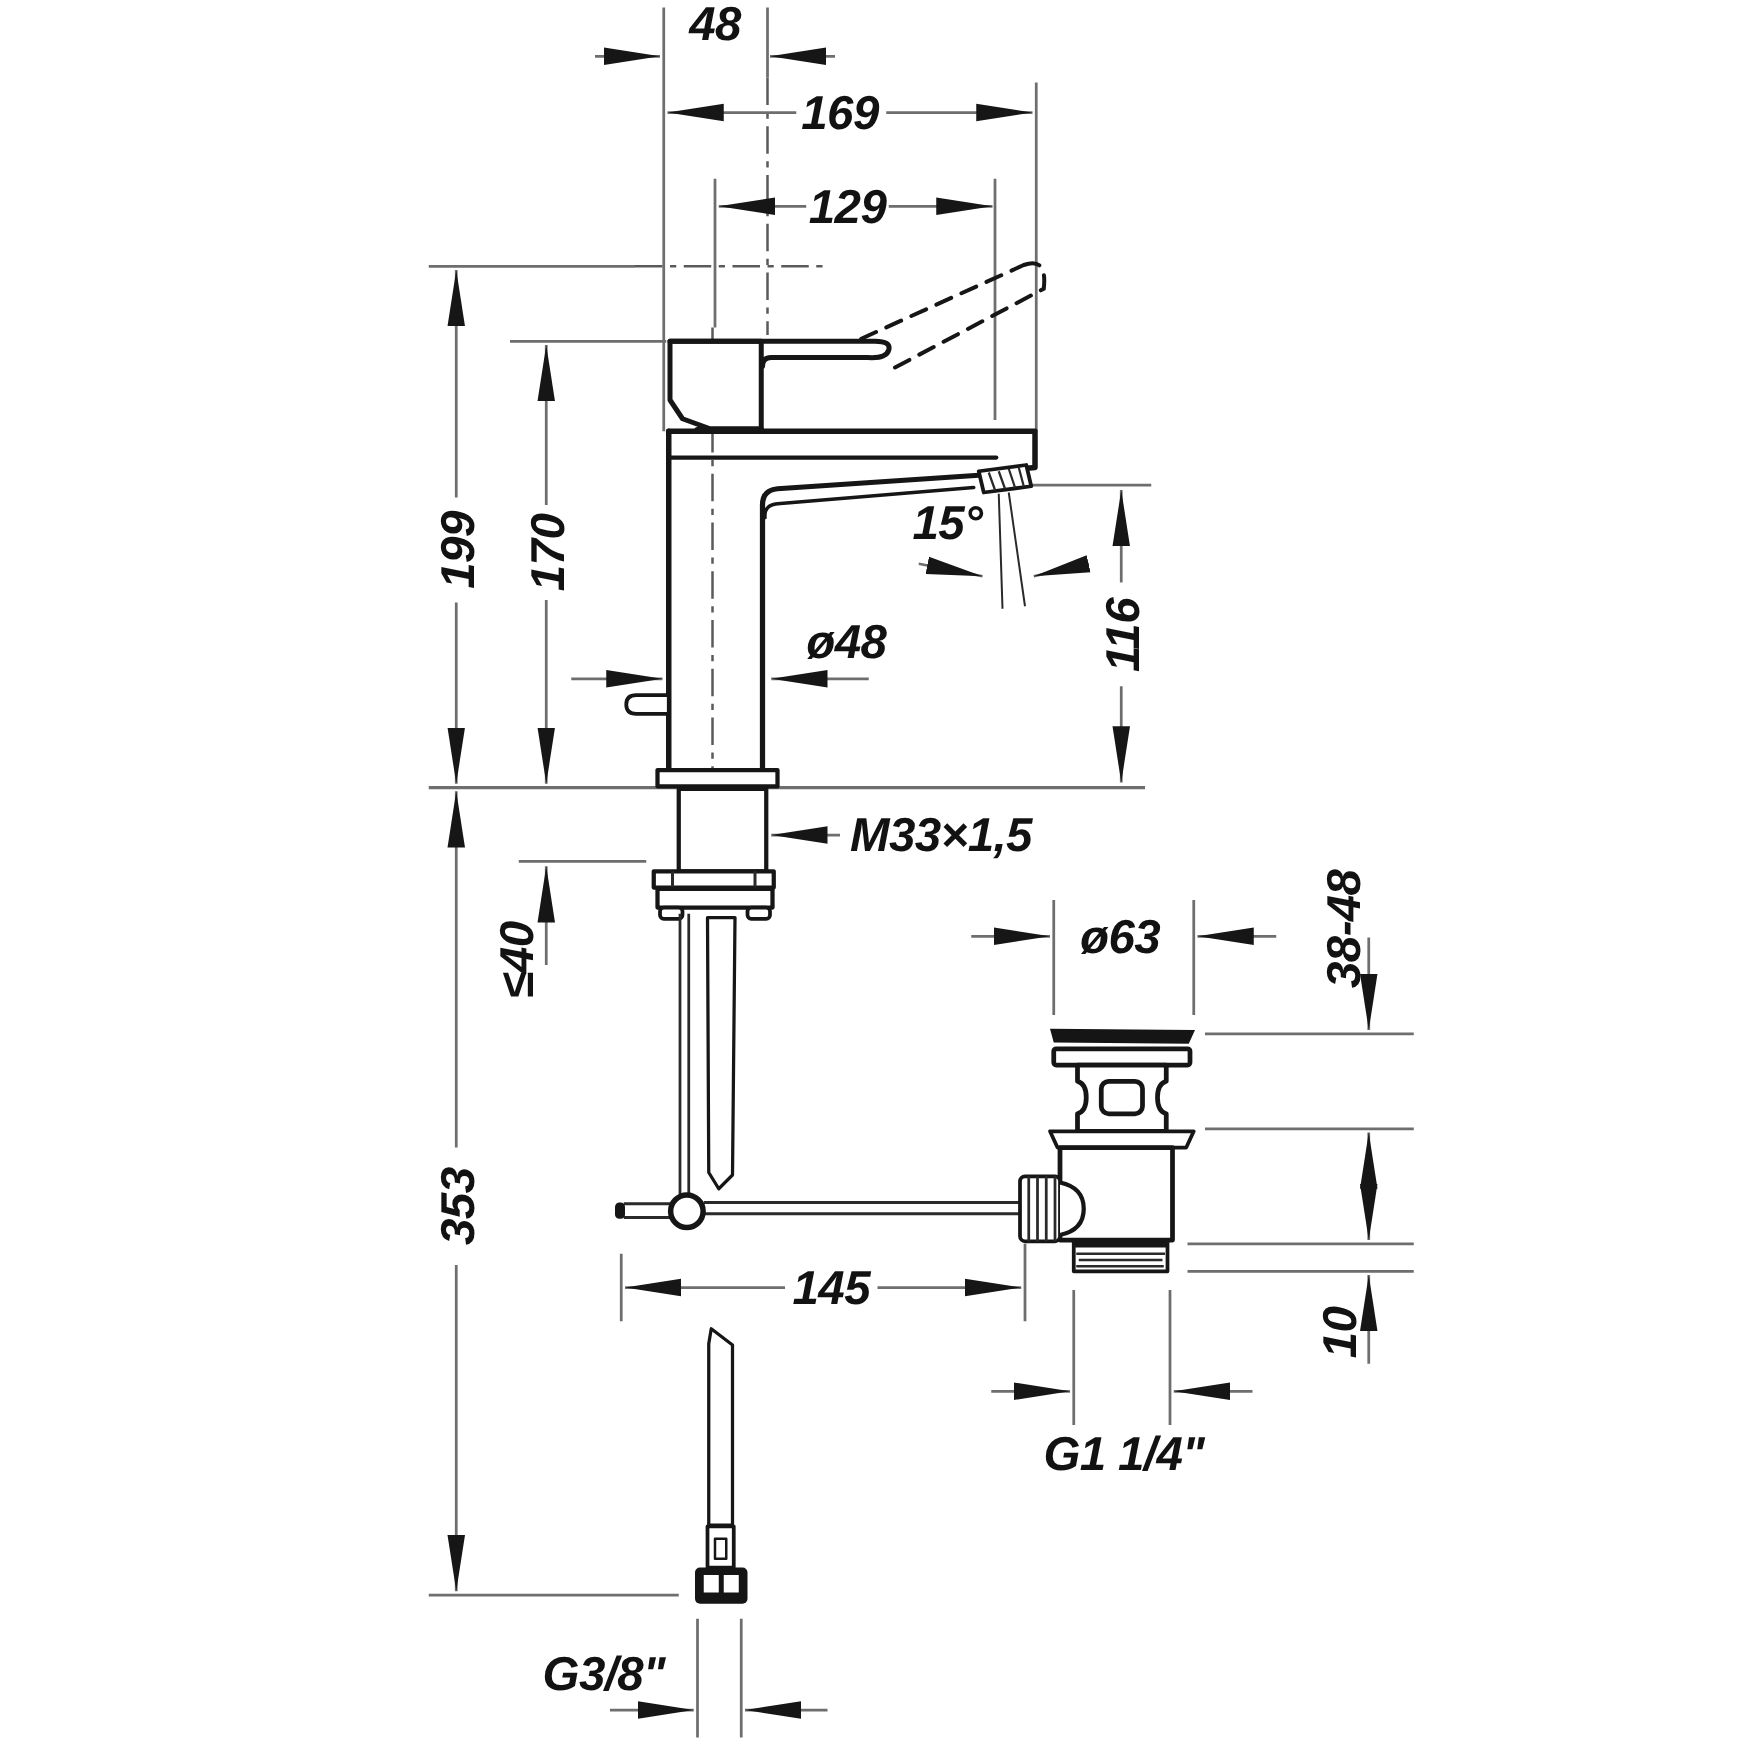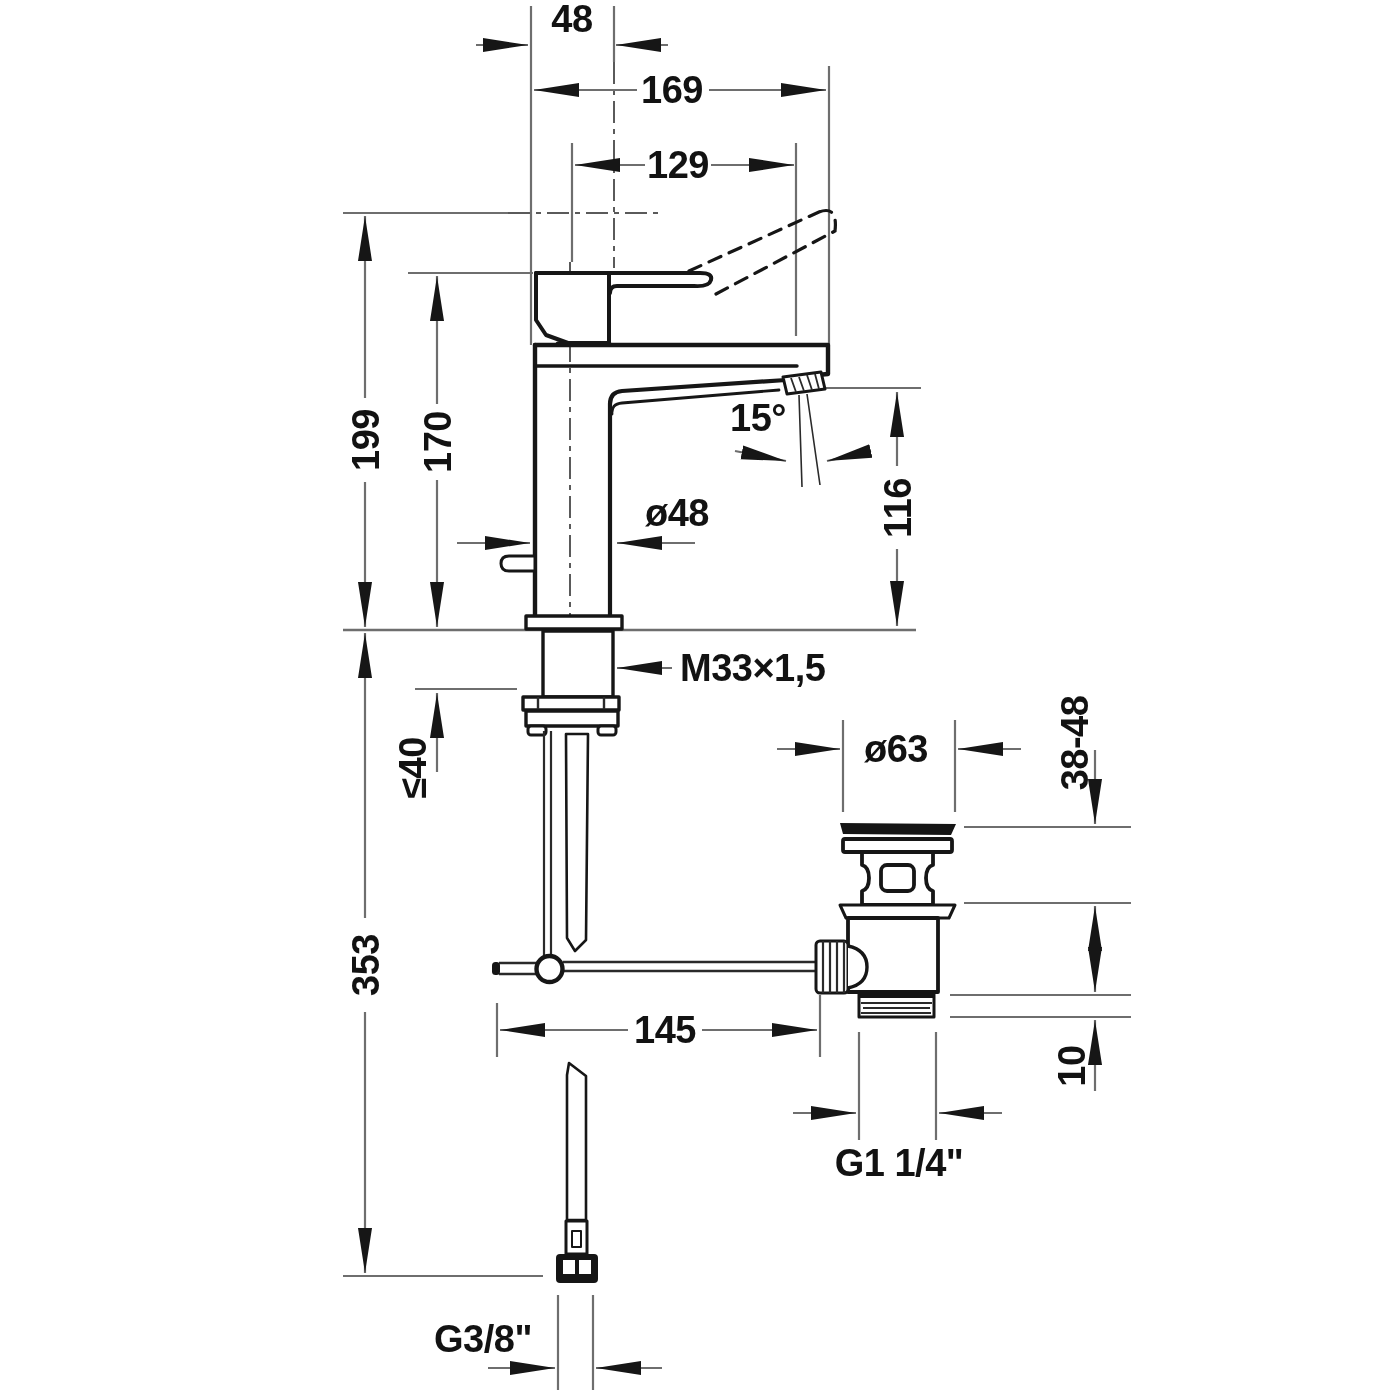--- a/index.html
+++ b/index.html
@@ -1,16 +1,16 @@
 <!DOCTYPE html>
 <html><head>
 <meta charset="utf-8">
 <style>
   html,body{margin:0;padding:0;background:#ffffff;}
-  .page{width:1400px;height:1400px;background:#fff;position:relative;overflow:hidden;}
+  .page{width:1400px;height:1400px;background:#fff;position:relative;overflow:hidden;font-style:italic;}
   svg{display:block;}
   text{
     font-family:"Liberation Sans","DejaVu Sans",sans-serif;
     font-weight:700;
     font-size:38px;
     fill:#121212;
     letter-spacing:-0.5px;
   }
   .obj{stroke:#161616;fill:none;stroke-linecap:round;stroke-linejoin:round;}
   .objf{stroke:#161616;fill:#ffffff;stroke-linejoin:round;}

